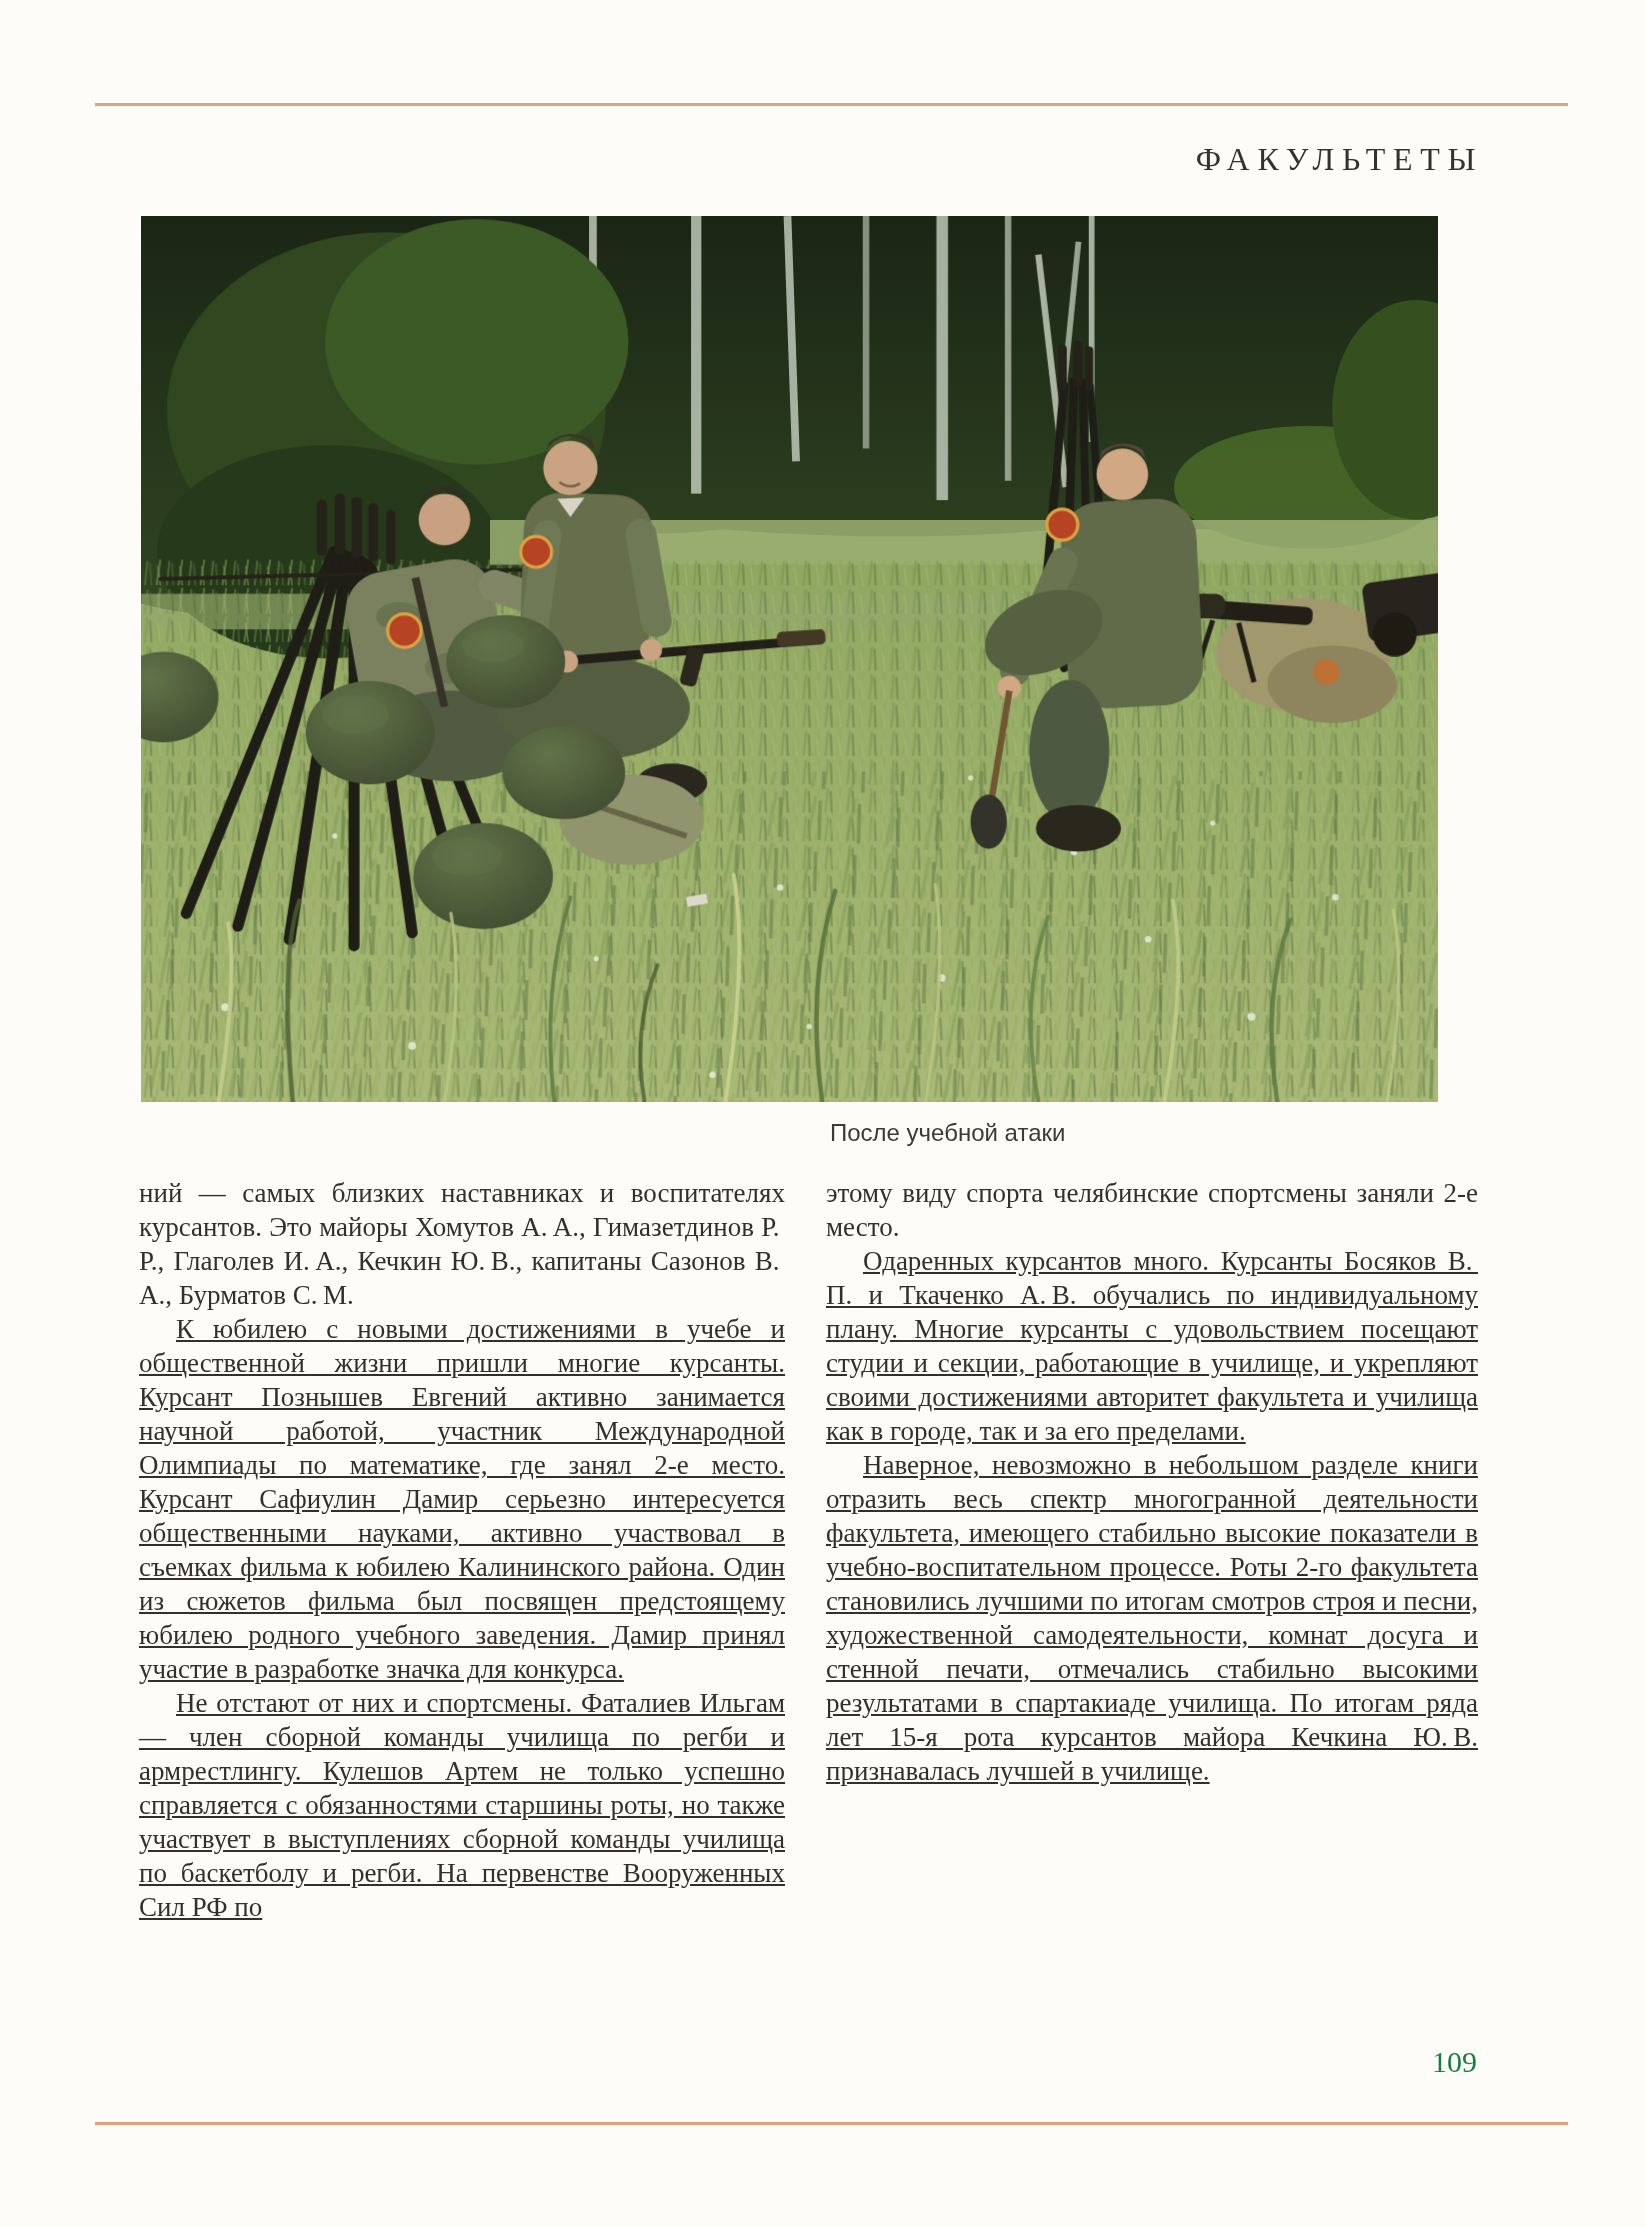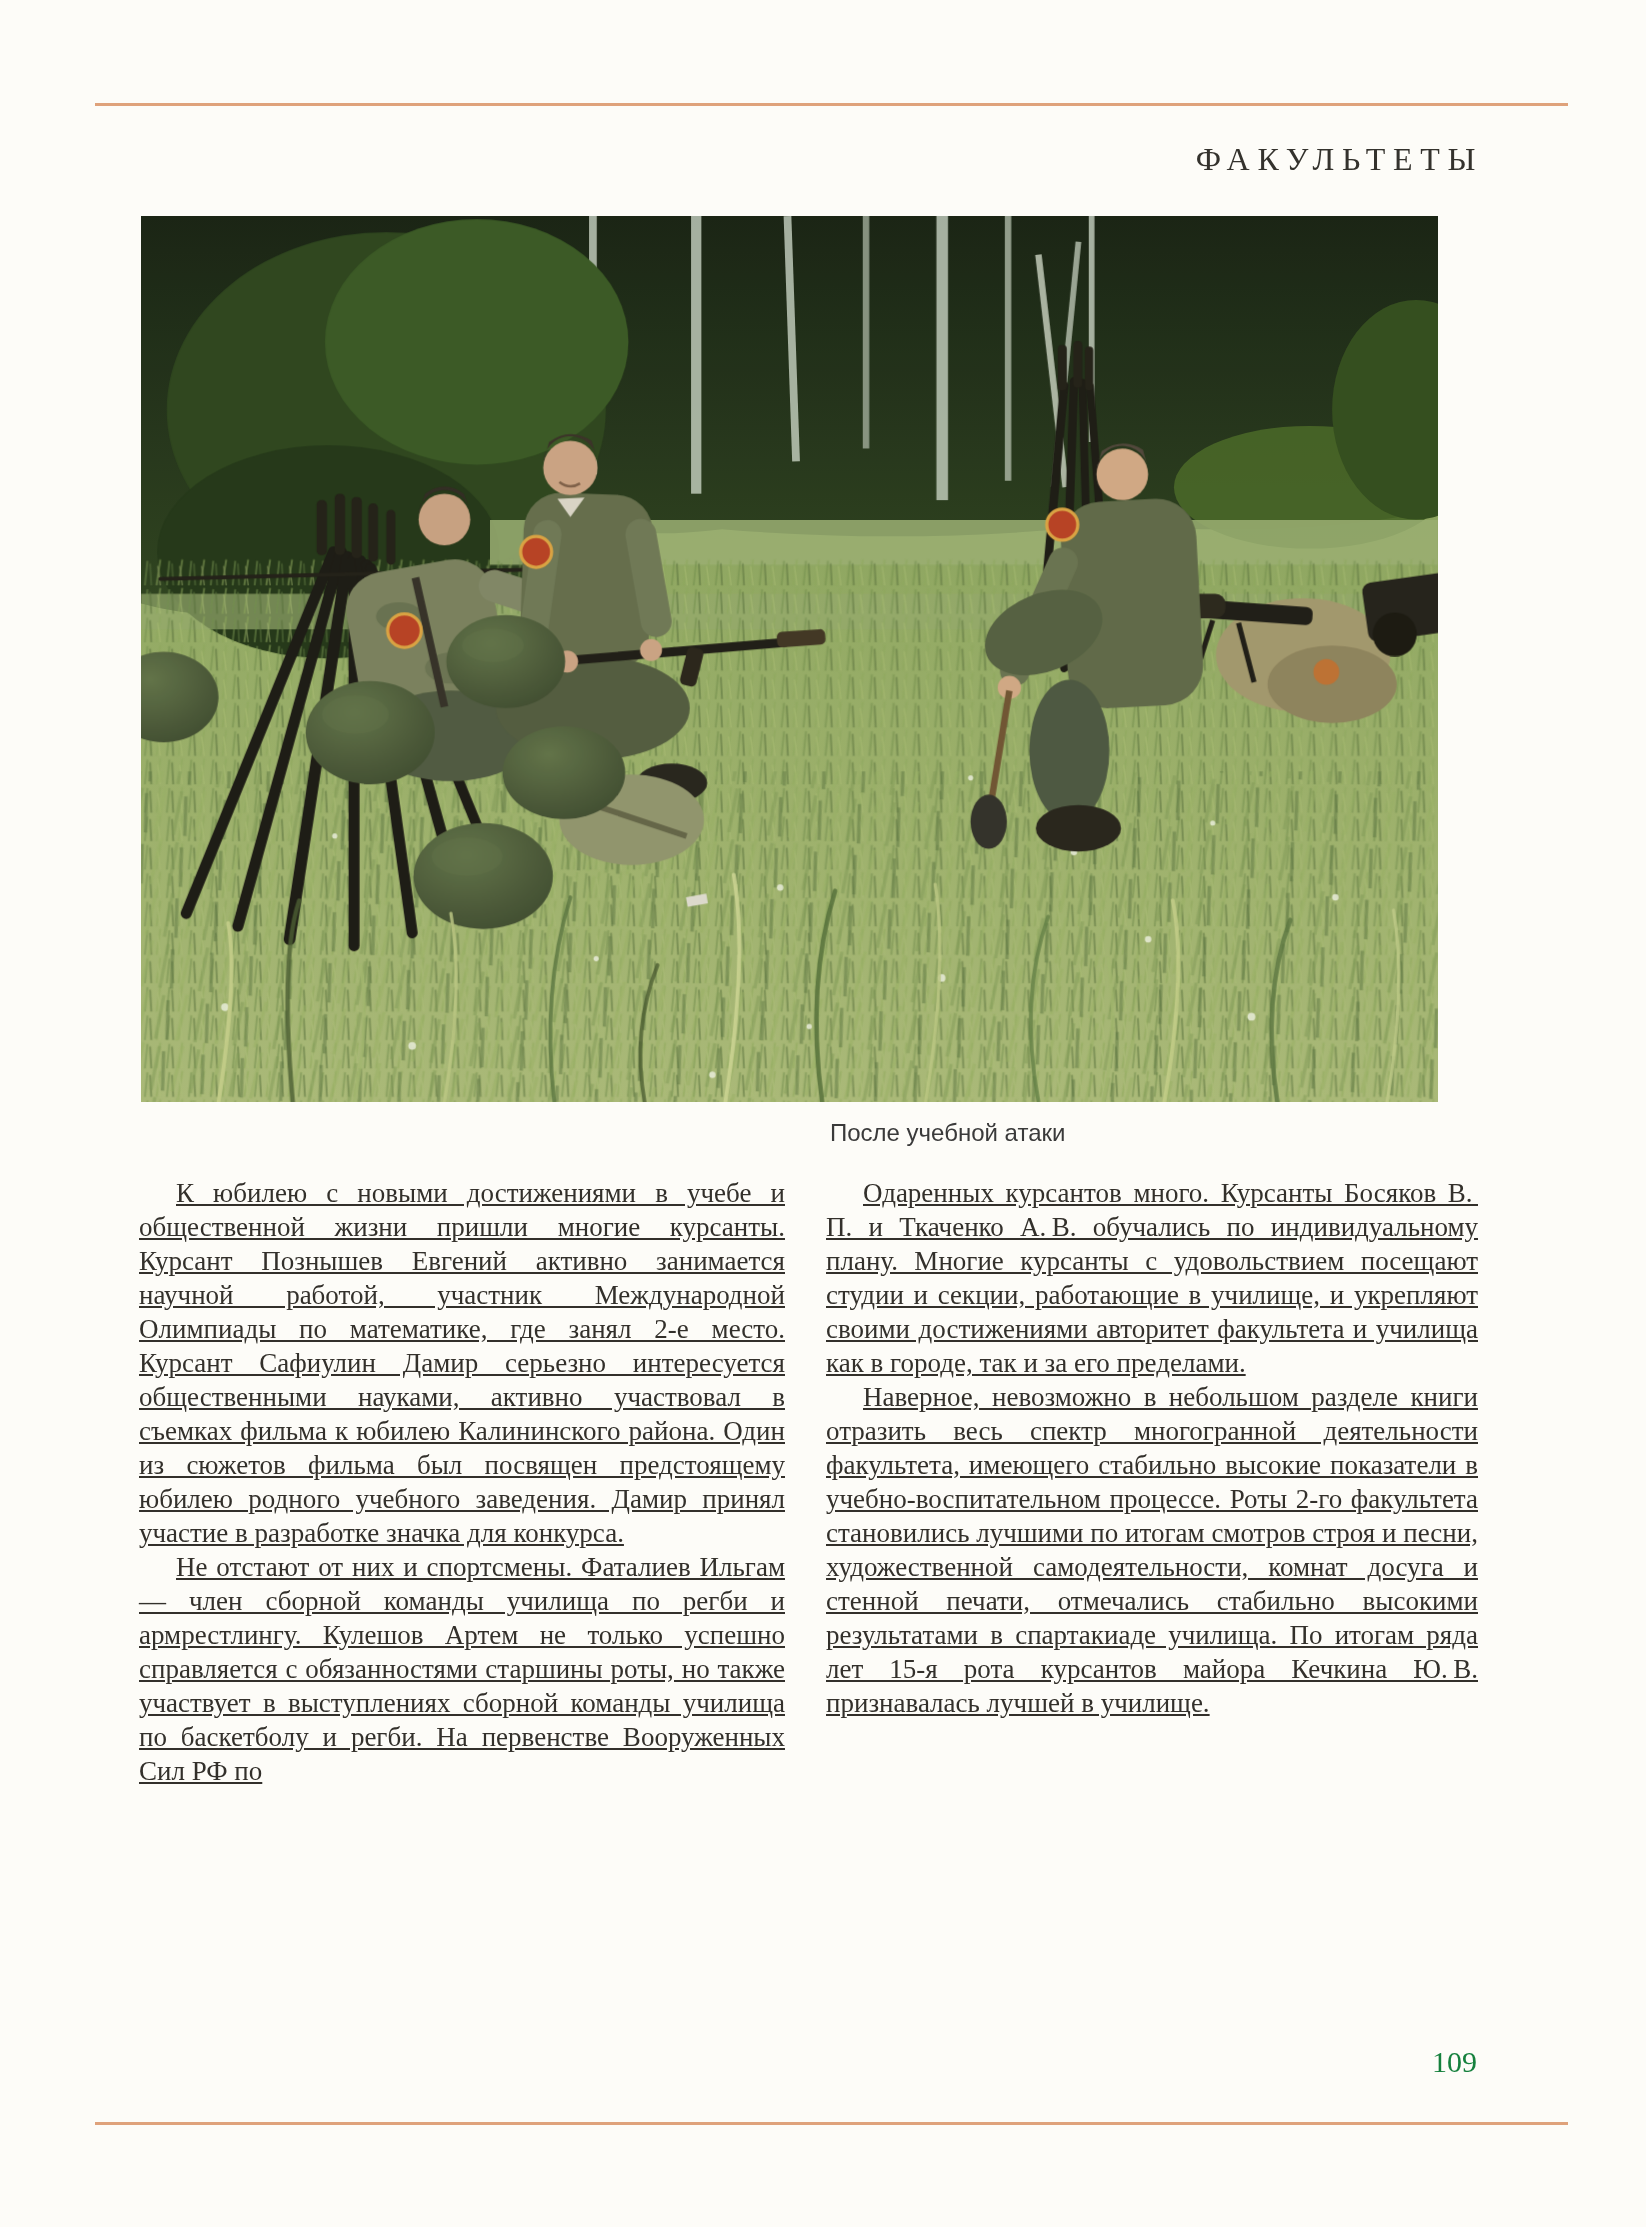--- a/index.html
+++ b/index.html
@@ -242,25 +242,27 @@
         <path d="M1490,1372 Q1515,1260 1498,1150" stroke="#9fb46a" stroke-width="5" opacity="0.8"></path>
       </g>
 
       <rect x="0" y="0" width="2009" height="1372" fill="#e7ead2" opacity="0.05"></rect>
     </svg>
   </figure>
 
   <div class="caption">После учебной атаки</div>
 
   <div class="col left">
+    <p>ний — самых близких наставниках и воспита­телях курсантов. Это майоры Хомутов А. А., Ги­мазетдинов Р. Р., Глаголев И. А., Кечкин Ю. В., капитаны Сазонов В. А., Бурматов С. М.</p>
     <p class="ind">К юбилею с новыми достижениями в учебе и общественной жизни пришли многие курсанты. Курсант Познышев Евгений активно занима­ется научной работой, участник Международ­ной Олимпиады по математике, где занял 2-е место. Курсант Сафиулин Дамир серьезно ин­тересуется общественными науками, активно участвовал в съемках фильма к юбилею Кали­нинского района. Один из сюжетов фильма был посвящен предстоящему юбилею родного учеб­ного заведения. Дамир принял участие в разра­ботке значка для конкурса.</p>
     <p class="ind">Не отстают от них и спортсмены. Фаталиев Ильгам — член сборной команды училища по регби и армрестлингу. Кулешов Артем не толь­ко успешно справляется с обязанностями стар­шины роты, но также участвует в выступлени­ях сборной команды училища по баскетболу и регби. На первенстве Вооруженных Сил РФ по</p>
   </div>
 
   <div class="col right">
+    <p>этому виду спорта челябинские спортсмены за­няли 2-е место.</p>
     <p class="ind">Одаренных курсантов много. Курсанты Бося­ков В. П. и Ткаченко А. В. обучались по индиви­дуальному плану. Многие курсанты с удоволь­ствием посещают студии и секции, работающие в училище, и укрепляют своими достижениями авторитет факультета и училища как в городе, так и за его пределами.</p>
     <p class="ind">Наверное, невозможно в небольшом разде­ле книги отразить весь спектр многогранной деятельности факультета, имеющего стабиль­но высокие показатели в учебно-воспитатель­ном процессе. Роты 2-го факультета станови­лись лучшими по итогам смотров строя и песни, художественной самодеятельности, комнат до­суга и стенной печати, отмечались стабиль­но высокими результатами в спартакиаде учи­лища. По итогам ряда лет 15-я рота курсантов майора Кечкина Ю. В. признавалась лучшей в училище.</p>
   </div>
 
   <div class="folio">109</div>
 
   <div class="rule bottom"></div>
 
 </div>
 

